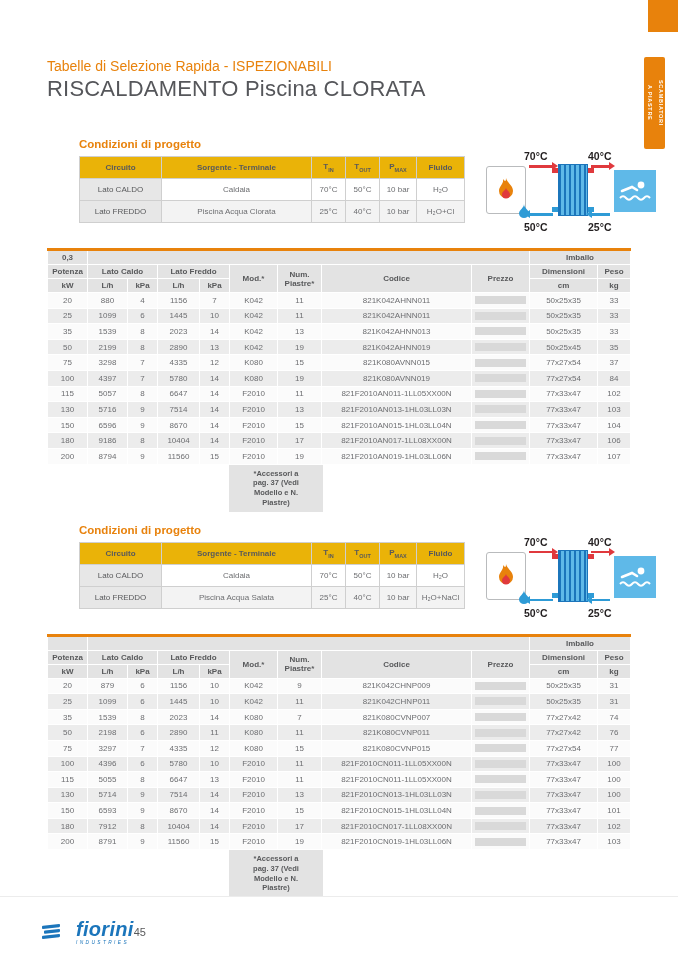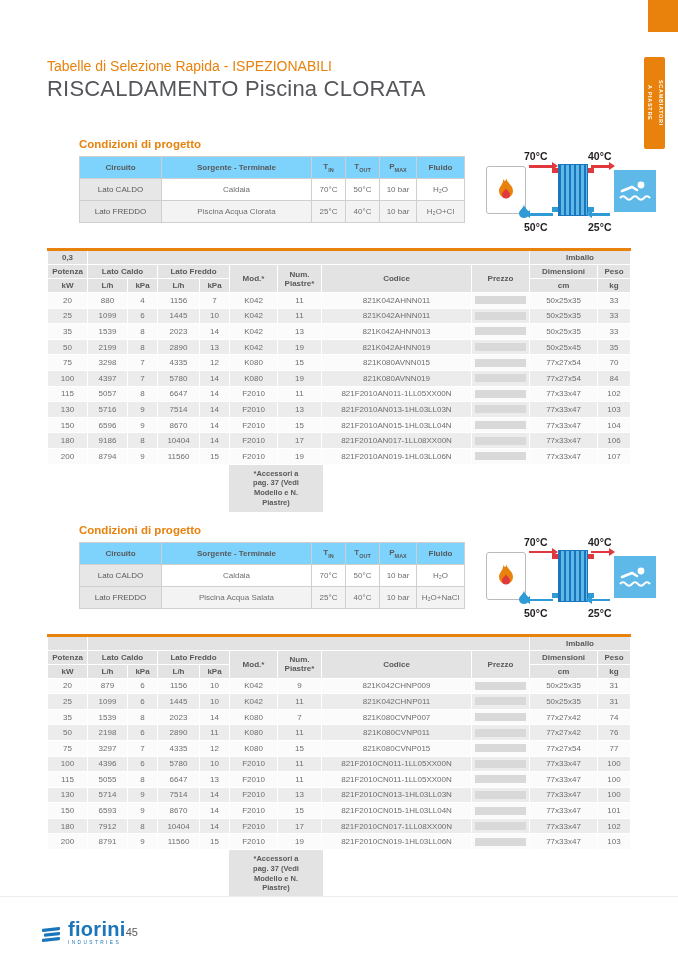--- a/index.html
+++ b/index.html
@@ -26,21 +26,21 @@
   h1.page-title { font-size:22px; font-weight:400; color:#55565A; letter-spacing:.2px; margin-top:2px; }
   h1.second { margin-top:18px; }
   .cond-title { color:#E8820C; font-size:11.5px; font-weight:bold; margin-bottom:6px; }
 
   
   .cond-wrap { display:flex; margin-top:36px;padding-left:32px; }
   .cond-wrap.mt-sm { margin-top:12px; }
   .cond-left { width:385px; }
   .cond-table { border-collapse:collapse; table-layout:fixed; width:385px; font-size:8px; color:#6D6E71; }
   .cond-table th, .cond-table td { border:1px solid #cfcfcf; text-align:center; padding:0 2px; height:22px; }
-  .cond-table thead th { background:#7dd3fc; font-weight:bold; color:#58595B; }
+  .cond-table thead th { background:#eab308; font-weight:bold; color:#58595B; }
   .cond-table sub { font-size:5.5px; }
   .cond-table td.rowhead { background:#e7e7e7; color:#58595B; }
   .cond-table tbody tr:nth-child(2) td:not(.rowhead) { background:#f3f3f3; }
 
   
   .diagram { position:relative; width:178px; height:84px; margin-left:18px; margin-top:12px; }
   .t { position:absolute; font-size:10.5px; font-weight:bold; color:#231F20; }
   .t-hotin  { left:42px;  top:0; }
   .t-coldout{ left:106px; top:0; }
   .t-hotret { left:42px;  top:71px; }
@@ -93,21 +93,21 @@
   .main-table tbody tr:nth-child(even) td { background:#ececec; }
   .main-table td.prezzo::after { content:''; display:block; height:8px; background:#d9d9d9; margin:-1px 2px; }
   .footnote {
     width:94px; margin-left:182px; background:#e3e3e3; color:#58595B;
     font-size:7.5px; font-weight:bold; text-align:center; line-height:1.3; padding:4px 18px;
   }
 
   
   .footer-sep { position:absolute; left:0; right:0; bottom:62px; border-top:1px solid #ececec; }
   .footer { position:absolute; left:40px; right:40px; bottom:14px; display:flex; align-items:center; }
-  .logo { display:flex; align-items:flex-end; gap:6px; }
+  .logo { display:flex; align-items:center; gap:14px;font-style:italic; }
   .logo-text { font-size:20px; font-weight:bold; color:#1B75BB; letter-spacing:.3px; line-height:1; }
   .logo-sub { font-size:4.8px; letter-spacing:2.4px; color:#1B75BB; margin-top:1px; }
   .footer-url { flex:1; text-align:center; font-size:9px; color:#6D6E71; text-decoration:none; }
   .page-num { font-size:11px; color:#58595B; }
 </style>
 </head>
 <body>
 
 <div class="corner-accent"></div>
 <div class="side-tab">
@@ -295,21 +295,21 @@
           <td>75</td>
           <td>3298</td>
           <td>7</td>
           <td>4335</td>
           <td>12</td>
           <td>K080</td>
           <td>15</td>
           <td>821K080AVNN015</td>
           <td class="prezzo"></td>
           <td>77x27x54</td>
-          <td>70</td>
+          <td>37</td>
         </tr>
         <tr>
           <td>100</td>
           <td>4397</td>
           <td>7</td>
           <td>5780</td>
           <td>14</td>
           <td>K080</td>
           <td>19</td>
           <td>821K080AVNN019</td>

